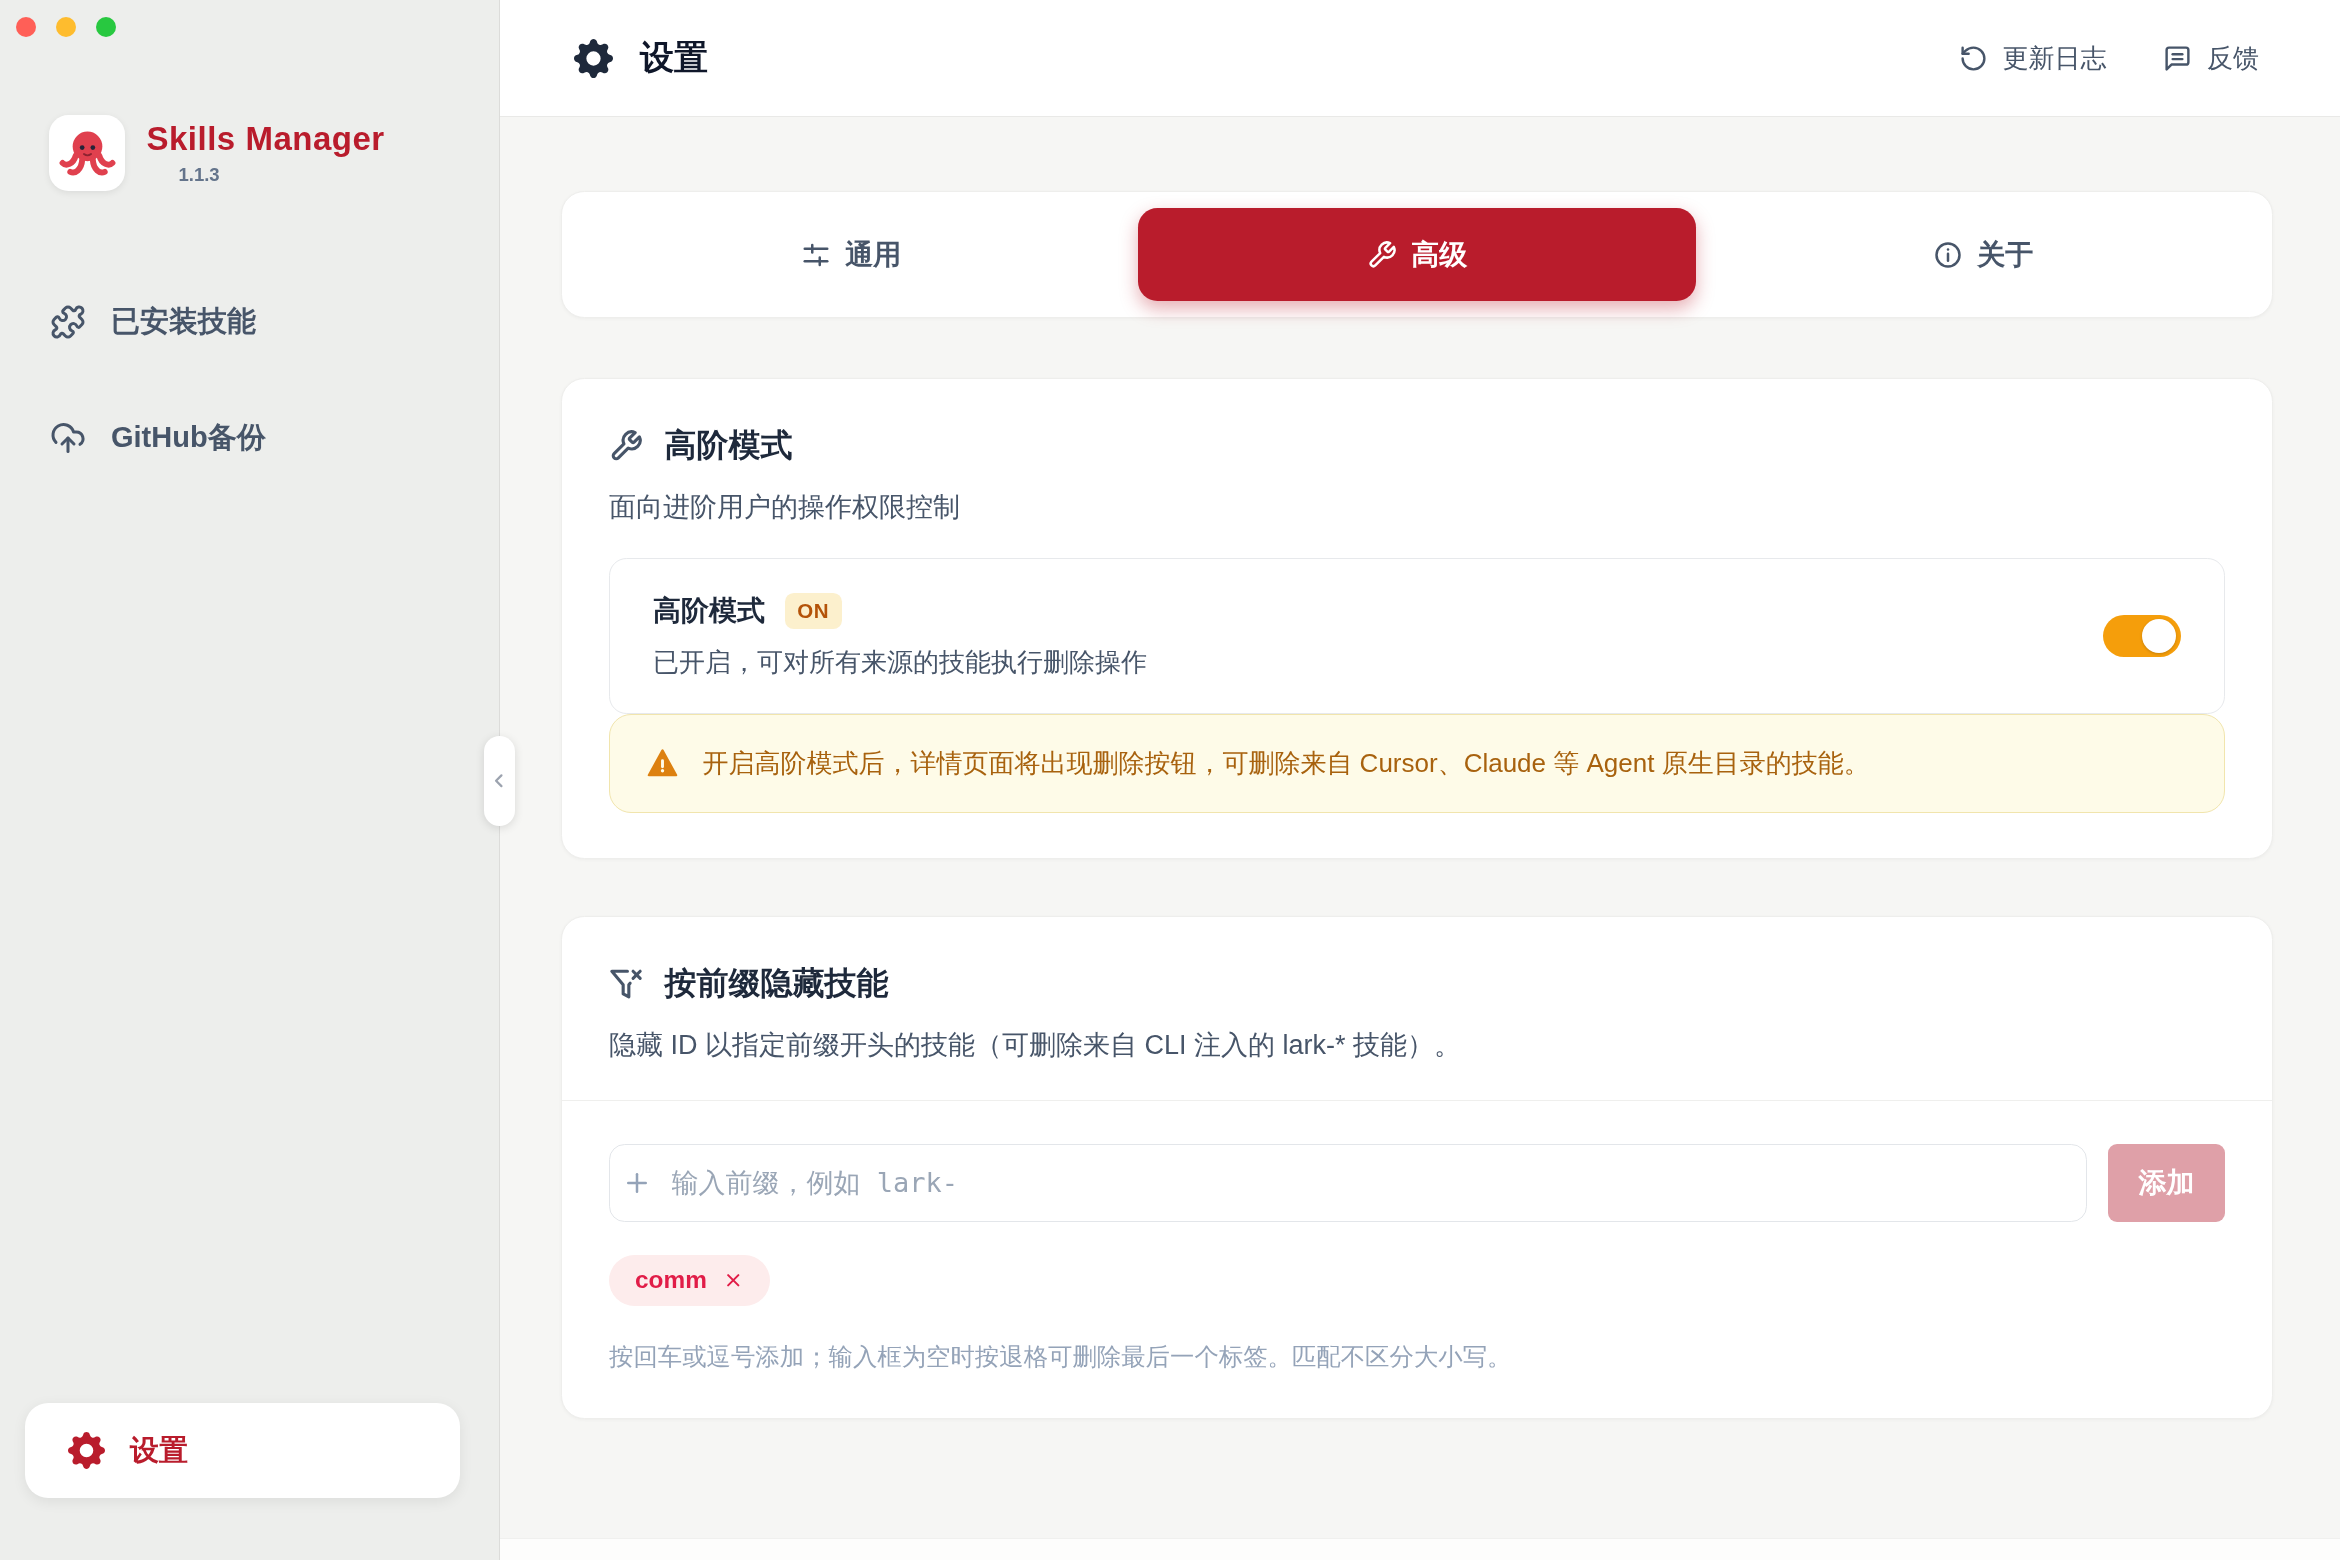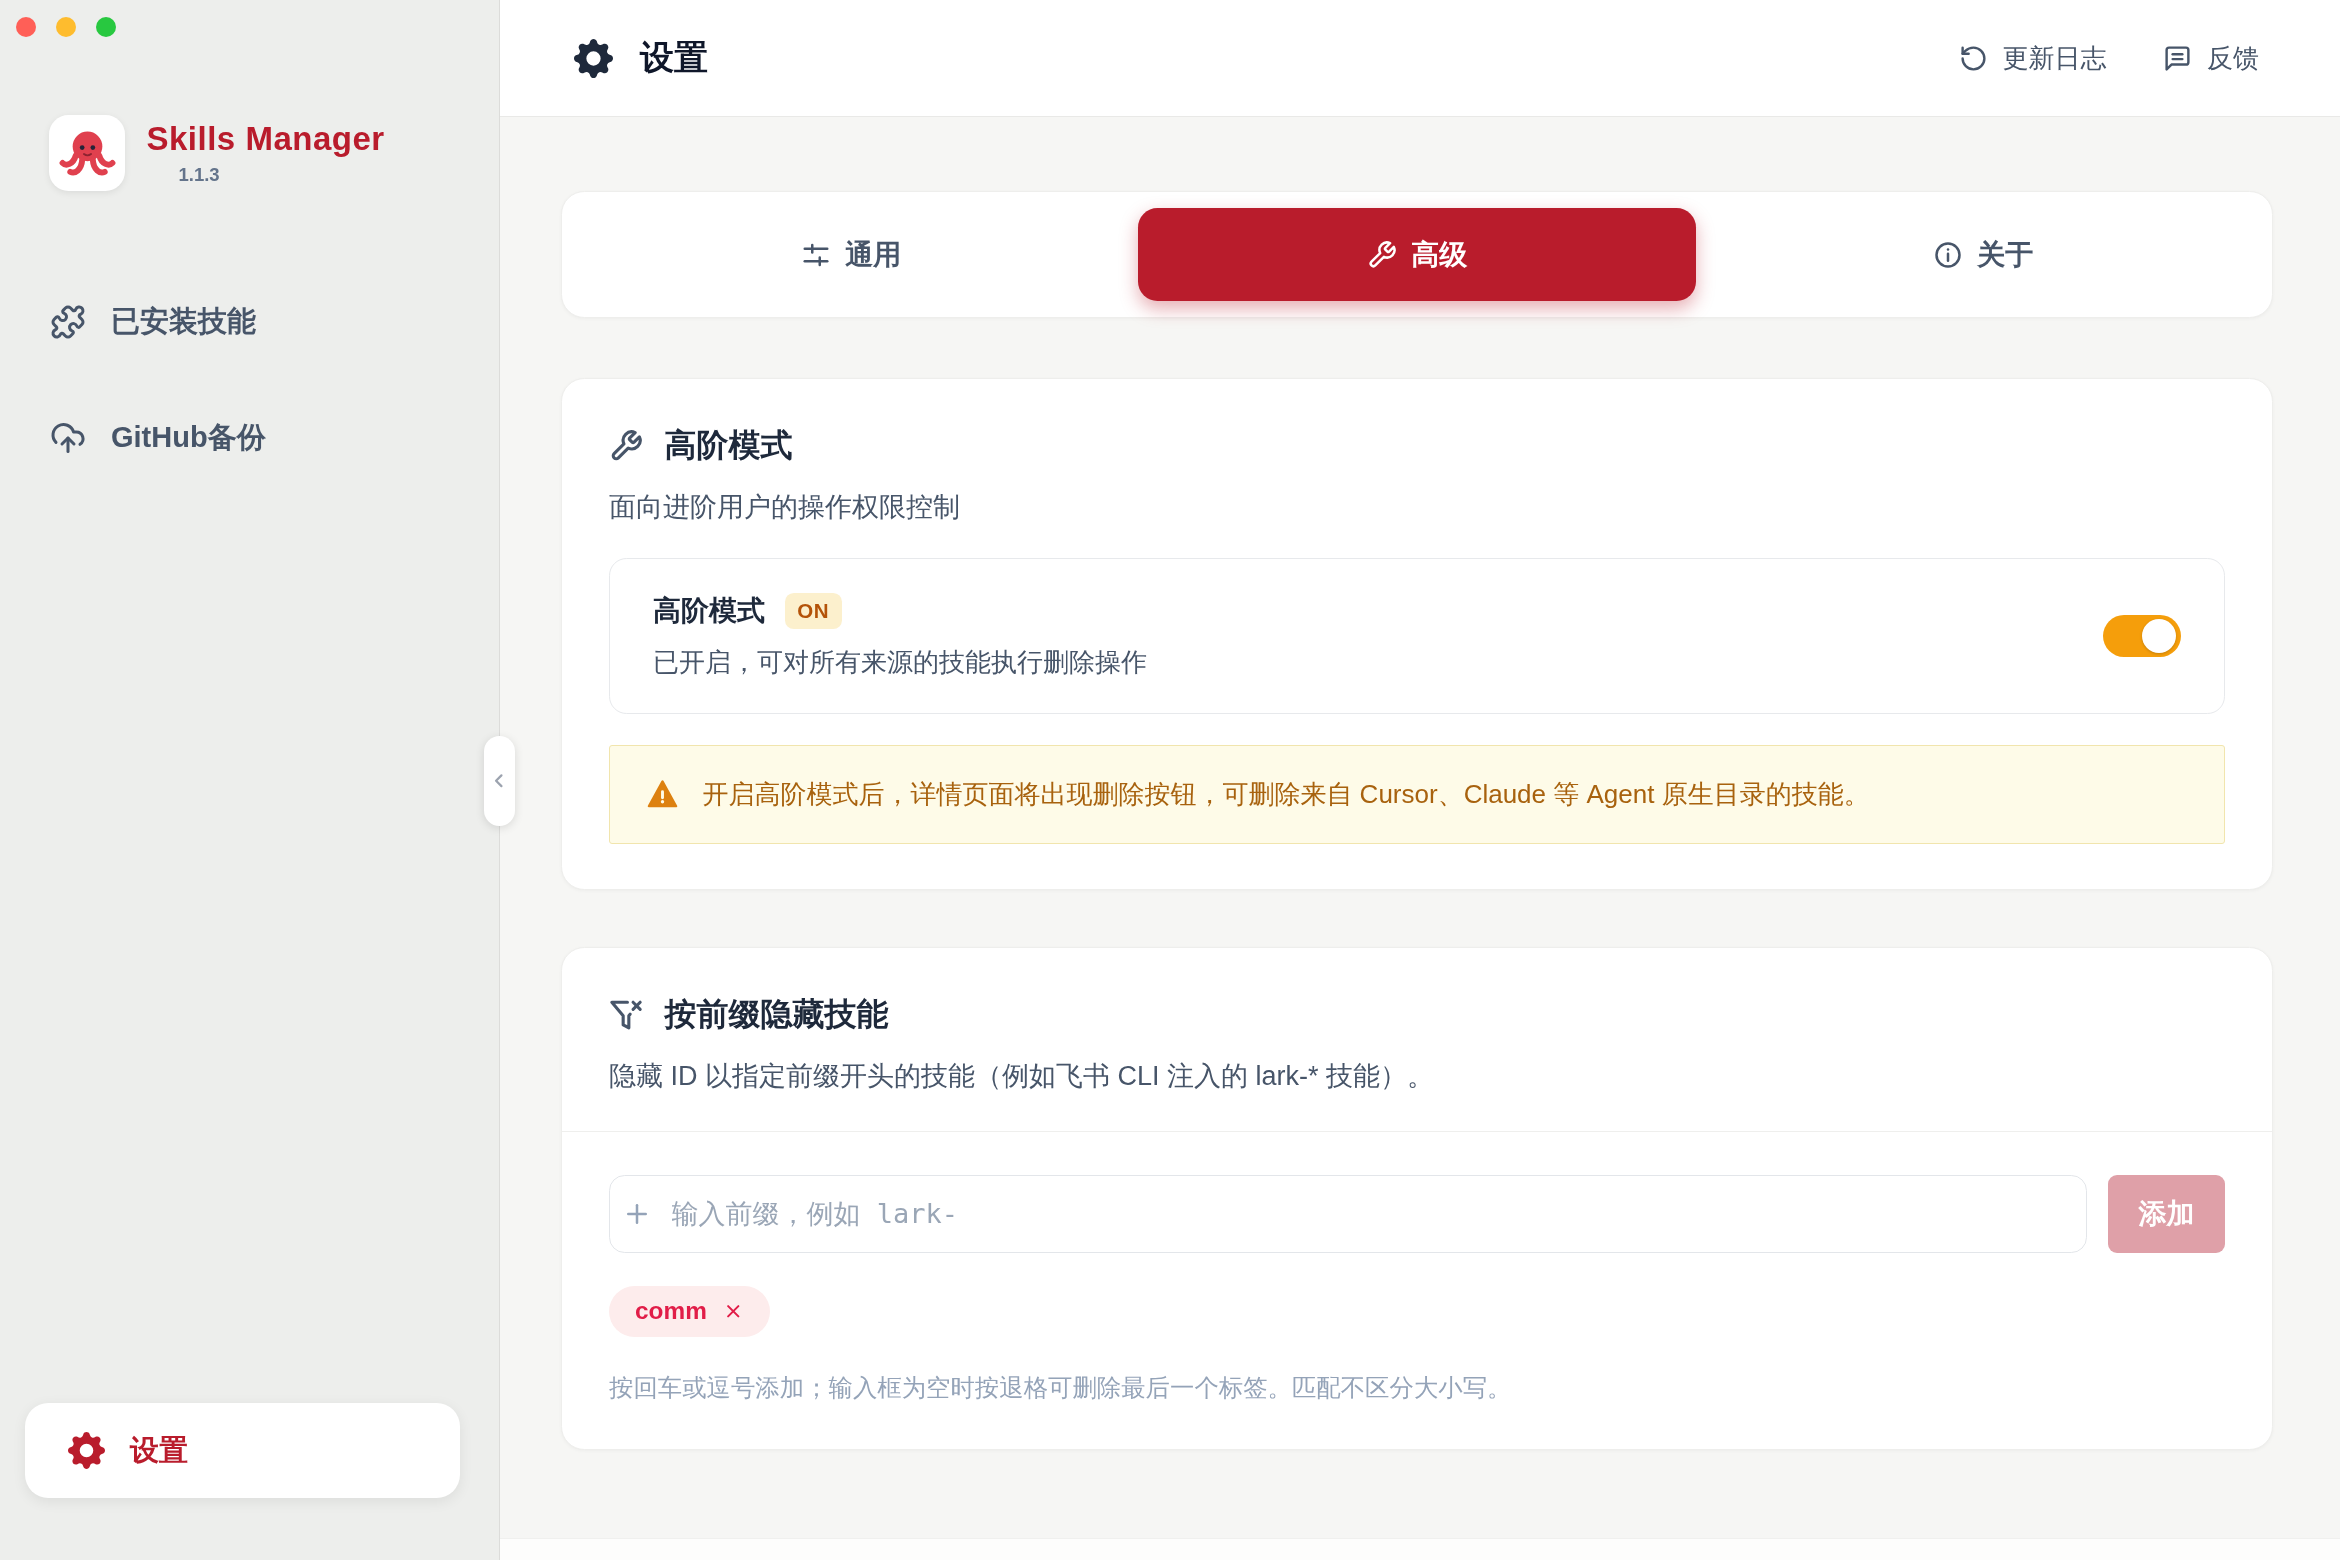--- a/index.html
+++ b/index.html
@@ -128,21 +128,21 @@
   .switch{
     width:78px;height:42px;border-radius:21.5px;background:#f59e0b;
     position:relative;cursor:pointer;flex:none;
   }
   .switch .knob{
     position:absolute;top:3.9px;right:4.9px;width:34px;height:34px;border-radius:50%;
     background:#ffffff;box-shadow:0 1px 2.9px rgba(0,0,0,.2);
   }
 
   .warning{
-    margin-top:31px;background:#fefbe8;border:1.5px solid #f1e5ad;border-radius:3px;
+    background:#fefbe8;border:1.5px solid #f1e5ad;border-radius:22px;
     padding:31px 35px;display:flex;align-items:center;gap:22.4px;
   }
   .warning svg{width:35px;height:35px;flex:none;}
   .warning-text{font-size:26px;color:#a8620e;font-weight:500;}
 
   .divider{border:none;border-top:1.5px solid #efefed;margin:37px -47px 0 -47px;}
 
   .input-row{margin-top:43px;display:flex;align-items:center;gap:21.5px;}
   .prefix-input-wrap{
     flex:1;height:78px;border:1.5px solid #e3e6ea;border-radius:15.6px;background:#ffffff;
@@ -323,21 +323,21 @@
 
     <section class="card" style="margin-top:57px;">
       <div class="card-head">
         <svg viewBox="0 0 24 24" class="ic">
           <path d="M13.013 3H2l8 9.46V19l4 2v-8.54l.9-1.06"></path>
           <path d="m22 3-5 5"></path>
           <path d="m17 3 5 5"></path>
         </svg>
         <h2 class="card-title">按前缀隐藏技能</h2>
       </div>
-      <p class="card-sub">隐藏 ID 以指定前缀开头的技能（例如飞书 CLI 注入的 lark-* 技能）。</p>
+      <p class="card-sub">隐藏 ID 以指定前缀开头的技能（可删除来自 CLI 注入的 lark-* 技能）。</p>
 
       <hr class="divider">
 
       <div class="input-row">
         <div class="prefix-input-wrap">
           <svg viewBox="0 0 24 24" class="ic">
             <path d="M12 5v14"></path>
               <path d="M5 12h14"></path>
           </svg>
           <input class="prefix-input" type="text" placeholder="输入前缀，例如 lark-" style="">

